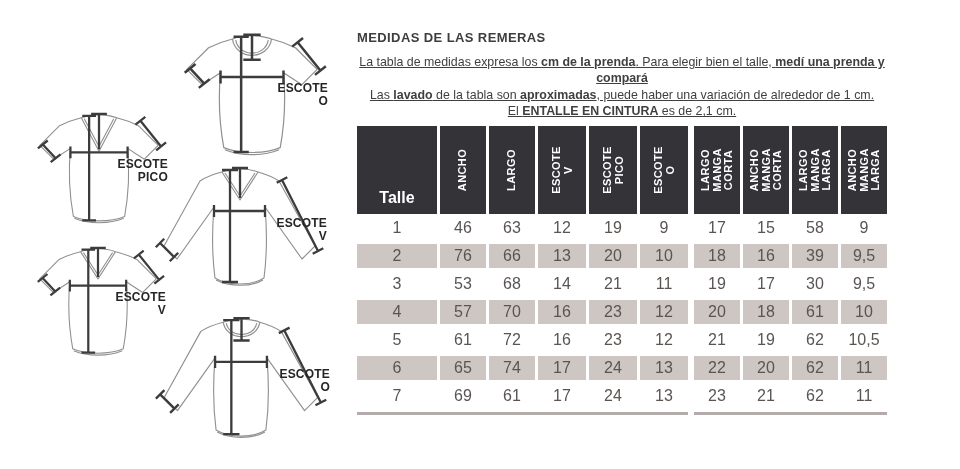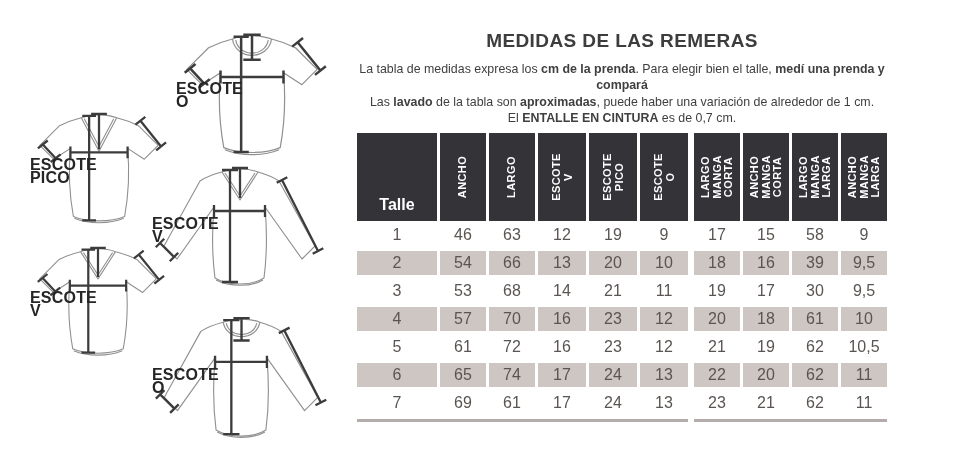--- a/index.html
+++ b/index.html
@@ -6,31 +6,31 @@
   .canvas{
     position:relative;width:960px;height:469px;background:#ffffff;overflow:hidden;
     font-family:"Liberation Sans", sans-serif;
   }
   
   .shirt{position:absolute;margin:0;padding:0;}
   .shirt svg{display:block;width:100%;height:auto;}
   .outl{fill:none;stroke:#8f8f8f;stroke-width:1.1;stroke-linejoin:round;}
   .meas{fill:none;stroke:#3c3c3c;stroke-width:2.3;stroke-linecap:butt;}
   .shirt-label{
-    position:absolute;left:0;width:100%;text-align:left;
-    font-weight:700;font-size:16px;line-height:13px;color:#262626;letter-spacing:.2px;
+    position:absolute;left:0;width:100%;text-align:right;
+    font-weight:700;font-size:12px;line-height:13px;color:#262626;letter-spacing:.2px;
   }
   
   .content{position:absolute;left:357px;top:0;width:530px;}
   .page-title{
-    margin:30px 0 0 0;text-align:center;font-size:19px;font-weight:700;
+    margin:30px 0 0 0;text-align:left;font-size:13px;font-weight:700;
     color:#3d3d3d;letter-spacing:.4px;
   }
   .intro{margin:9px 0 0 0;text-align:center;font-size:12.4px;line-height:16.4px;color:#3f3f3f;}
-  .iline{display:block;}
+  .iline{display:block;text-decoration:underline;}
   .b{font-weight:700;}
   
   .tbl{margin-top:6px;}
   .thead{display:flex;}
   .hcell{position:relative;background:#333338;height:88px;flex:0 0 auto;}
   .w-talle{width:80px}.w-a{width:46px}.w-b{width:48px}
   .thead .hcell,.trow .cell{margin-right:3px;}
   .thead .hcell.grp,.trow .cell.grp{margin-right:6px;}
   .thead .hcell:last-child,.trow .cell:last-child{margin-right:0;}
   .vlabel{
@@ -155,21 +155,21 @@
     </figcaption>
   </figure>
 
   <div class="content">
 
     <h1 class="page-title">MEDIDAS DE LAS REMERAS</h1>
 
     <p class="intro">
       <span class="iline"><span>La tabla de medidas expresa los </span><span class="b">cm de la prenda</span><span>. Para elegir bien el talle, </span><span class="b">medí una prenda y compará</span></span>
       <span class="iline"><span>Las </span><span class="b">lavado</span><span> de la tabla son </span><span class="b">aproximadas</span><span>, puede haber una variación de alrededor de 1 cm.</span></span>
-      <span class="iline"><span>El </span><span class="b">ENTALLE EN CINTURA</span><span> es de 0,7 cm.</span></span>
+      <span class="iline"><span>El </span><span class="b">ENTALLE EN CINTURA</span><span> es de 2,1 cm.</span></span>
     </p>
 
     <div class="tbl">
       <div class="thead">
         <div class="hcell w-talle">
             <span class="talle-label">Talle</span>
           </div>
         <div class="hcell w-a">
             <span class="vlabel">ANCHO</span>
           </div>
@@ -217,21 +217,21 @@
             <div class="cell w-b">12</div>
             <div class="cell w-b">19</div>
             <div class="cell w-b grp">9</div>
             <div class="cell w-a">17</div>
             <div class="cell w-a">15</div>
             <div class="cell w-a">58</div>
             <div class="cell w-a">9</div>
           </div>
           <div class="trow alt">
             <div class="cell w-talle">2</div>
-            <div class="cell w-a">54</div>
+            <div class="cell w-a">76</div>
             <div class="cell w-a">66</div>
             <div class="cell w-b">13</div>
             <div class="cell w-b">20</div>
             <div class="cell w-b grp">10</div>
             <div class="cell w-a">18</div>
             <div class="cell w-a">16</div>
             <div class="cell w-a">39</div>
             <div class="cell w-a">9,5</div>
           </div>
           <div class="trow">

